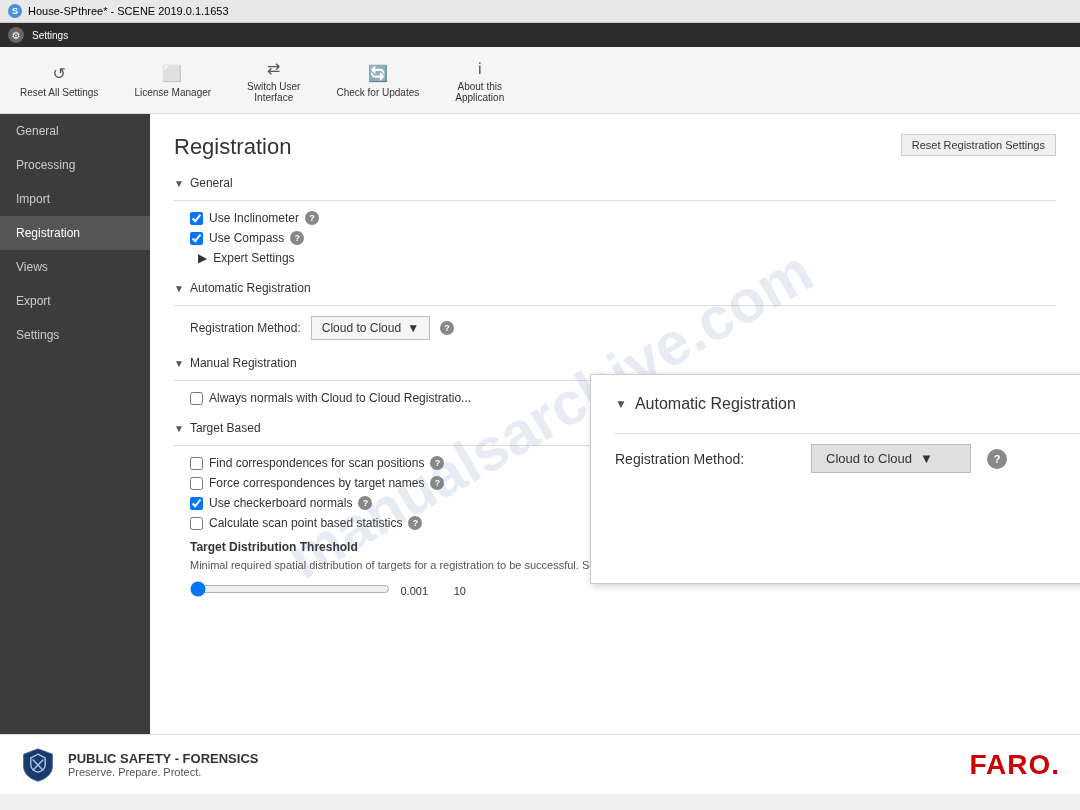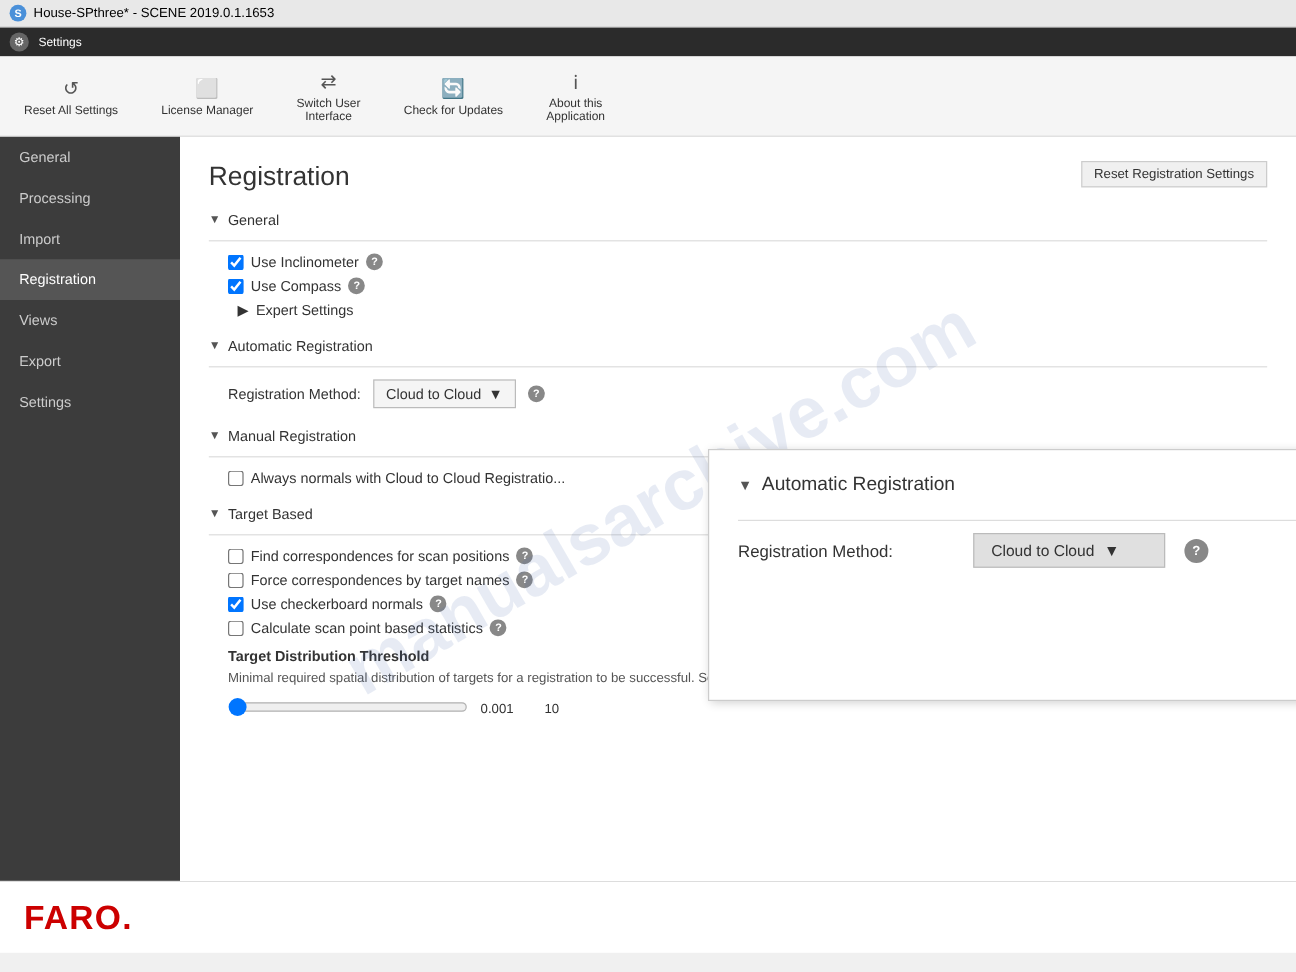--- a/index.html
+++ b/index.html
@@ -551,16 +551,28 @@
           <span>▼</span>
         </button>
         <div class="overlay-help-icon">?</div>
       </div>
     </div>
 
   </div>
 </div>
 
 <div class="footer">
+  <div class="footer-left">
+    <svg class="footer-shield" viewBox="0 0 40 40">
+      <path d="M20 2 L36 8 L36 22 C36 30 28 36 20 38 C12 36 4 30 4 22 L4 8 Z" fill="#1a3a6b" stroke="#4466aa" stroke-width="1"></path>
+      <path d="M20 8 L28 12 L28 20 C28 24 24 27 20 28 C16 27 12 24 12 20 L12 12 Z" fill="none" stroke="#aaccee" stroke-width="1.5"></path>
+      <line x1="14" y1="14" x2="26" y2="26" stroke="#aaccee" stroke-width="1.5"></line>
+      <line x1="26" y1="14" x2="14" y2="26" stroke="#aaccee" stroke-width="1.5"></line>
+    </svg>
+    <div class="footer-text-group">
+      <span class="footer-title">PUBLIC SAFETY - FORENSICS</span>
+      <span class="footer-subtitle">Preserve. Prepare. Protect.</span>
+    </div>
+  </div>
   <div class="footer-logo">
     <span>FARO</span><span style="color:#c00;">.</span>
   </div>
 </div>
 
 </body></html>

